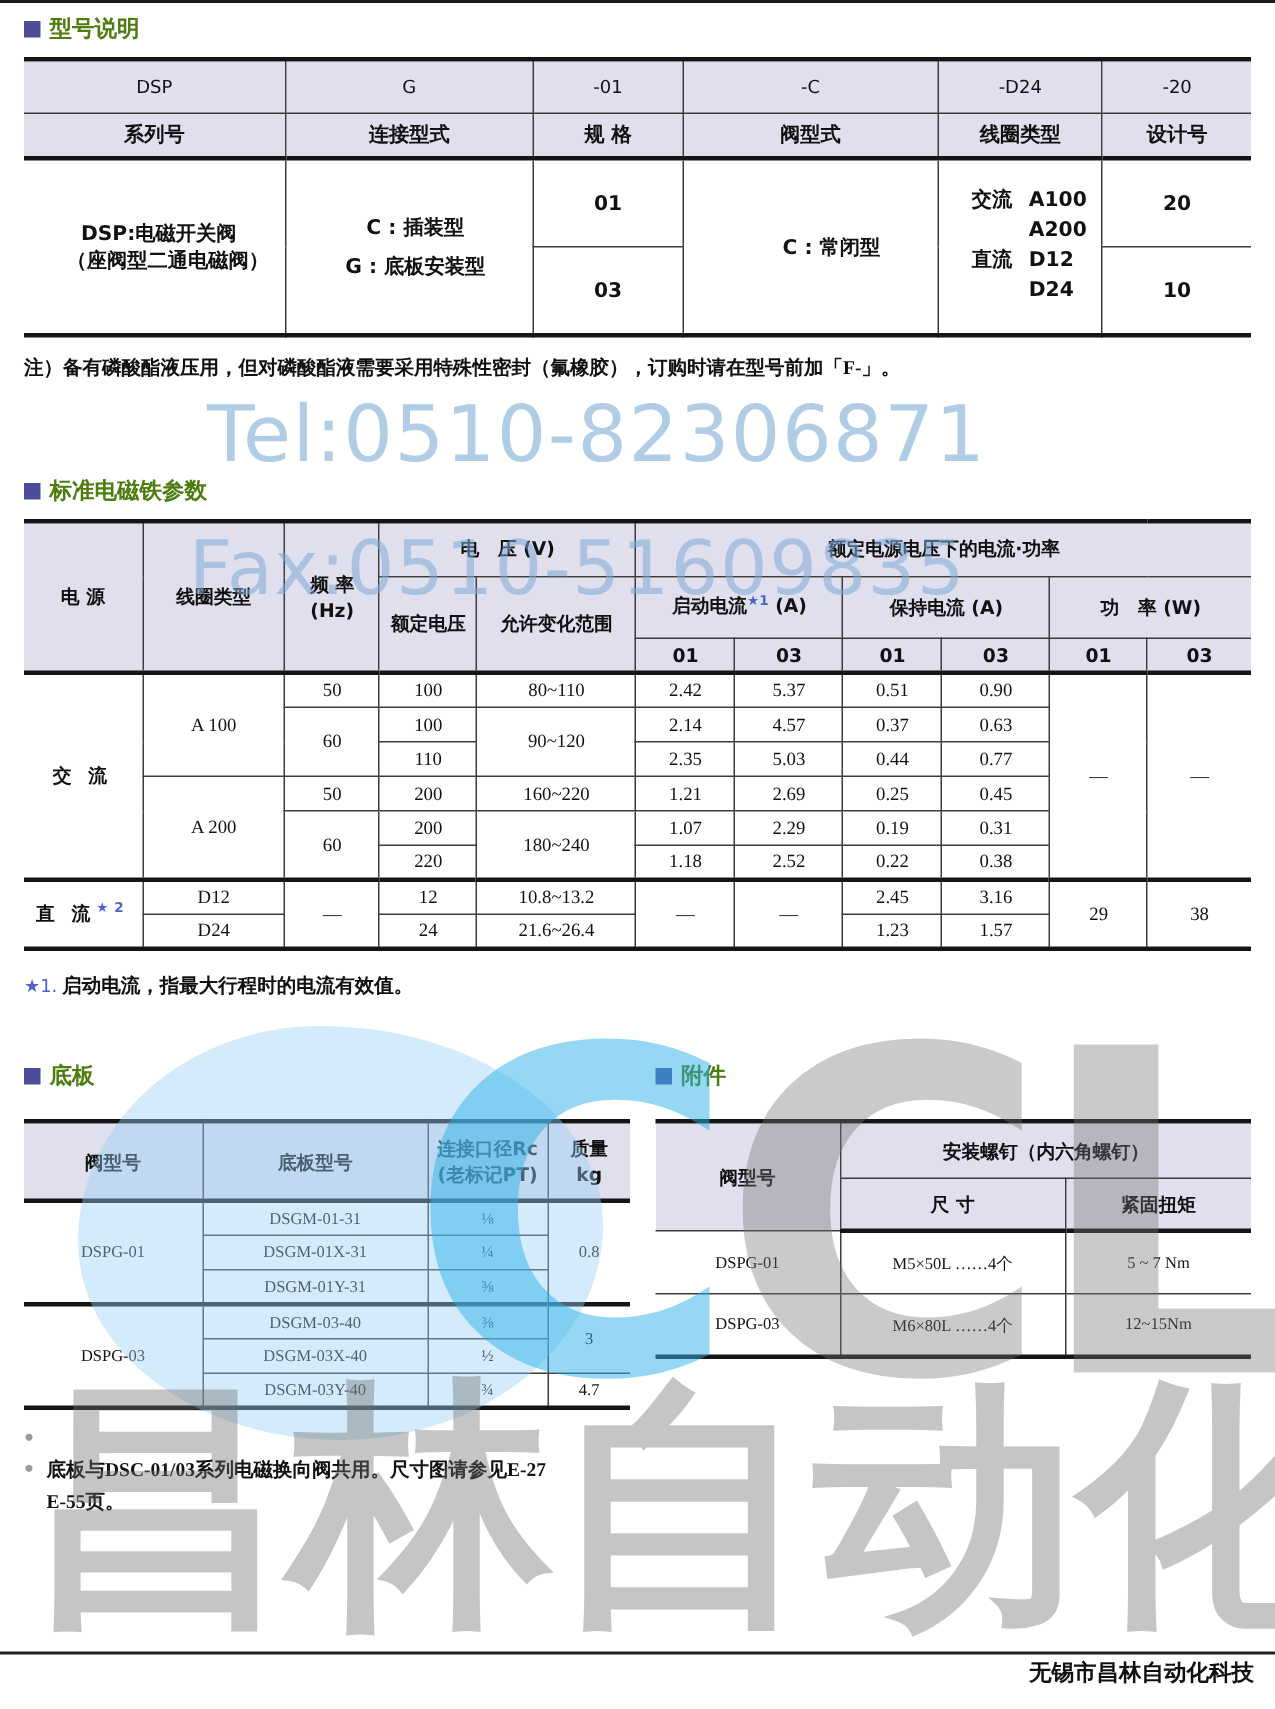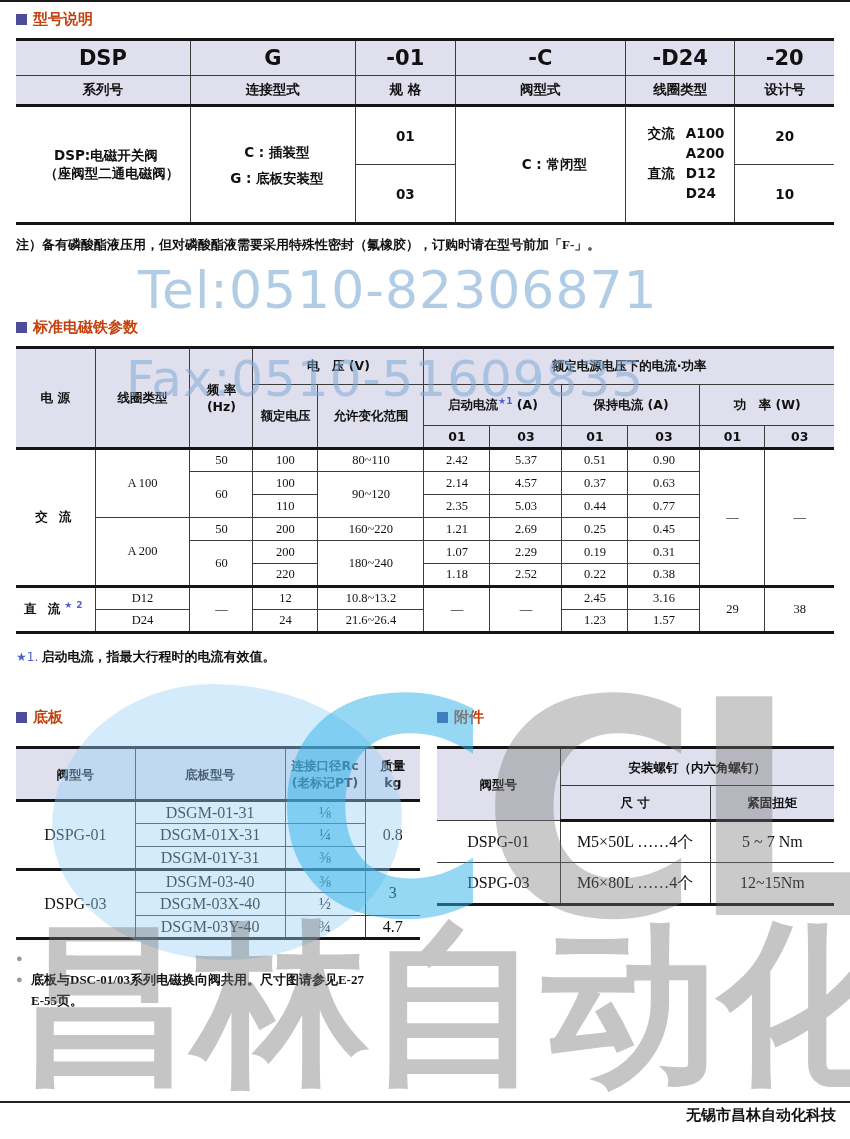--- a/index.html
+++ b/index.html
@@ -2,57 +2,57 @@
 <html><head>
 <meta charset="utf-8">
 <style>
   html,body{margin:0;padding:0;background:#ffffff;}
   .page{position:relative;width:850px;height:1139px;background:#ffffff;overflow:hidden;
         font-family:"Liberation Serif", serif;color:#111;}
   .abs{position:absolute;}
   .topline{left:0;top:0;width:850px;height:2px;background:#1a1a1a;}
 
   
-  .sec-title{font-family:"DejaVu Sans", sans-serif;font-weight:bold;font-size:15px;color:#c2410c;
+  .sec-title{font-family:"DejaVu Sans", sans-serif;font-weight:bold;font-size:15px;color:#4d7c0f;
              display:flex;align-items:center;z-index:1;}
   .sq{display:inline-block;width:11px;height:11px;background:#4c4c99;margin-right:6px;}
 
   
   table.t{border-collapse:collapse;table-layout:fixed;width:100%;
           border-top:3px solid #151515;border-bottom:3px solid #151515;}
   .t th,.t td{border:1px solid #3c3c3c;padding:0 2px;text-align:center;vertical-align:middle;
               overflow:hidden;}
   .t th:first-child,.t td:first-child{border-left:none;}
   .t th:last-child,.t td:last-child{border-right:none;}
   .hdr{background:#dfdfee;}
   .thick-b{border-bottom:3px solid #151515 !important;margin-top:44px;}
   .left{text-align:left;}
   .bold{font-weight:bold;}
 
   
   .t1 th{font-family:"DejaVu Sans", sans-serif;}
-  .t1 .code{font-size:21px;font-weight:bold;}
+  .t1 .code{font-size:12px;font-weight:normal;}
   .t1 .lbl{font-size:13.5px;font-weight:bold;}
   .t1 td{font-family:"DejaVu Sans", sans-serif;font-size:13.5px;font-weight:bold;}
   .coil-line{display:flex;}
   .coil-lab{width:38px;text-align:left;margin-left:12px;}
   .coil-box{display:inline-block;text-align:left;line-height:20px;}
 
   
   .t2 th{font-size:12.5px;font-weight:bold;font-family:"DejaVu Sans", sans-serif;}
   .t2 td{font-size:12.5px;font-family:"Liberation Serif", serif;}
   .pw-label{font-size:14px;font-weight:bold;letter-spacing:4px;font-family:"DejaVu Sans", sans-serif;}
   .star{color:#4f62cc;font-size:9px;vertical-align:super;font-family:"DejaVu Sans", sans-serif;}
 
   .fnote{font-size:13px;line-height:21px;z-index:1;}
   .fnote .fstar{color:#4f62cc;font-family:"DejaVu Sans", sans-serif;font-size:12px;}
 
   
   .t3 th,.t4 th{font-size:12.5px;font-weight:bold;font-family:"DejaVu Sans", sans-serif;line-height:17px;}
-  .t3 td,.t4 td{font-size:16px;font-family:"Liberation Serif", serif;}
+  .t3 td,.t4 td{font-size:11px;font-family:"Liberation Serif", serif;}
   .frac{font-size:15px;}
 
   .note1{font-size:13px;font-weight:bold;z-index:1;}
   .bnotes{font-size:13px;font-weight:bold;line-height:21px;z-index:1;}
   .bnotes .brow{display:flex;}
   .bnotes .bullet{color:#9a9a9a;width:15px;flex:none;font-size:11px;line-height:21px;}
   .bnotes .bind{width:15px;flex:none;}
 
   .footer-line{left:0;top:1101px;width:850px;height:0;border-top:2px solid #222;z-index:1;}
   .footer-text{right:14px;top:1106px;font-family:"DejaVu Sans", sans-serif;font-weight:bold;

